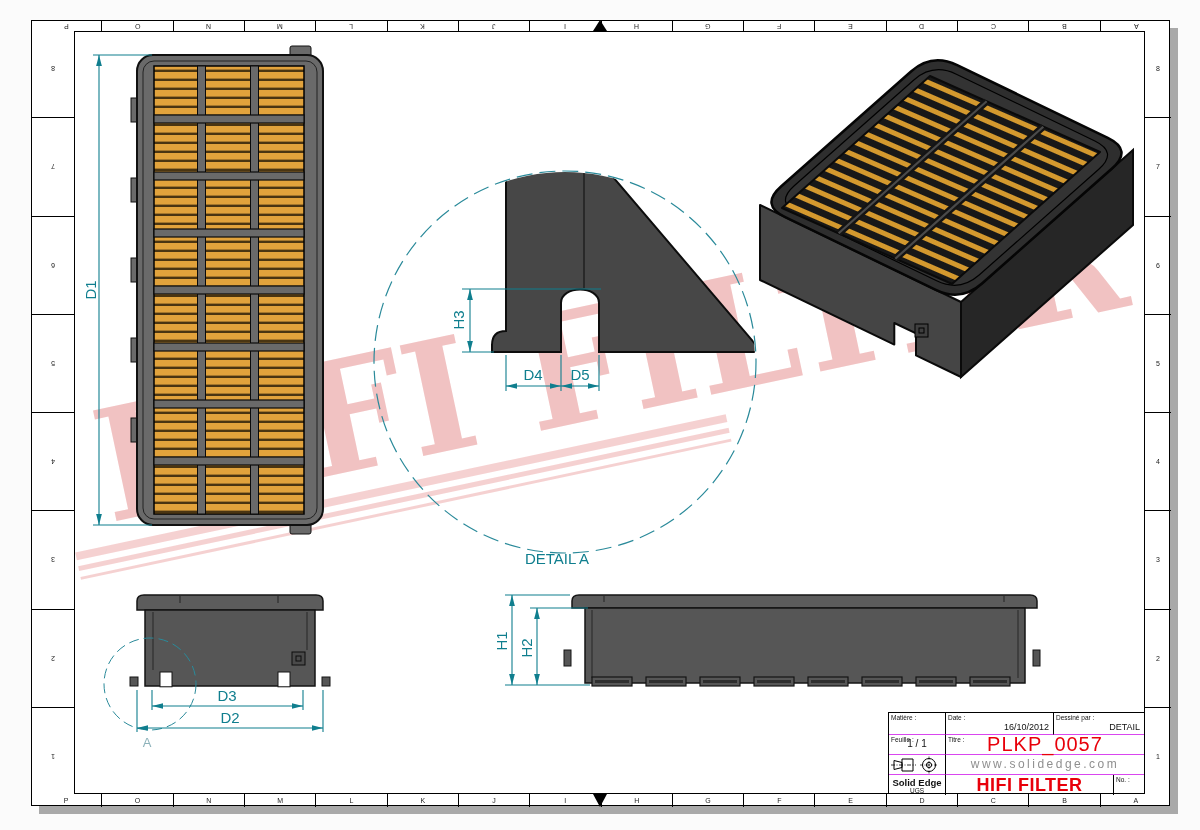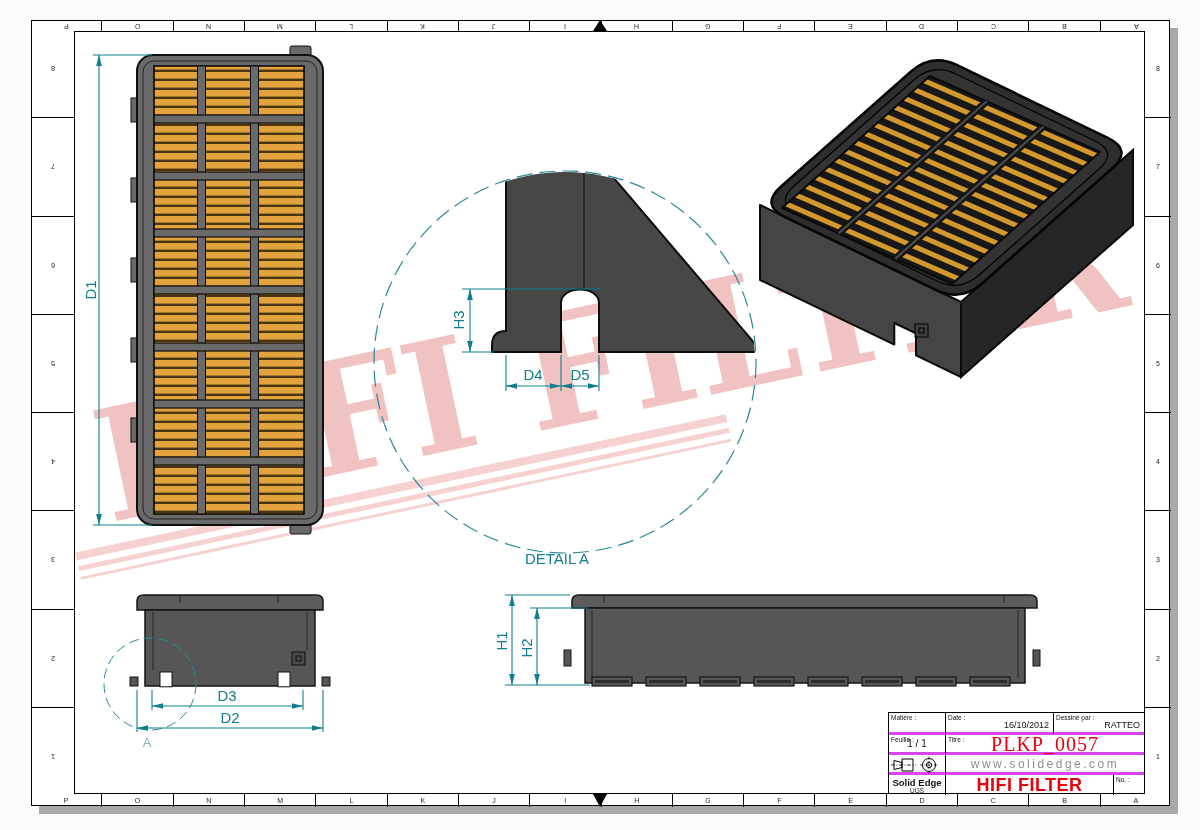--- a/index.html
+++ b/index.html
@@ -21,27 +21,27 @@
   #band-left .zone + .zone, #band-right .zone + .zone{border-top:1px solid #000;}
   .rot{transform:rotate(180deg);display:inline-block;}
   
   #draw{position:absolute;left:0;top:0;}
   text.dim{fill:#0f7e8e;font-size:15px;font-family:"Liberation Sans",sans-serif;}
   .ext{stroke:#0f7e8e;stroke-width:1.1;fill:none;}
   .dimline{stroke:#0f7e8e;stroke-width:1.1;fill:none;}
   
   .tblock{position:absolute;left:888px;top:712px;width:257px;height:82px;background:#fff;
           border:1.2px solid #000;box-sizing:border-box;}
-  .tb-cell{position:absolute;box-sizing:border-box;border-right:1px solid #000;border-bottom:3px solid #d946ef;}
+  .tb-cell{position:absolute;box-sizing:border-box;border-right:1px solid #000;border-bottom:1px solid #d946ef;}
   .tb-cell.last-col{border-right:none;}
   .tb-cell.last-row{border-bottom:none;}
   .tb-label{position:absolute;top:1px;left:2px;font-size:6.5px;color:#111;white-space:nowrap;}
   .tb-vbr{position:absolute;right:4px;bottom:2px;font-size:9px;color:#111;}
   .plkp{position:absolute;left:0;top:-2px;width:100%;text-align:center;font-size:20px;
-        color:#e8000a;letter-spacing:1px;font-family:Liberation Serif, serif;}
+        color:#e8000a;letter-spacing:1px;}
   .web{position:absolute;left:0;top:0;width:100%;text-align:center;line-height:19px;
        font-size:12px;color:#8f8f8f;letter-spacing:2.5px;}
   .brand{position:absolute;left:0;top:0;width:100%;text-align:center;line-height:20px;
         font-size:18px;font-weight:bold;color:#e8000a;letter-spacing:.5px;}
   .se-name{position:absolute;top:2px;width:100%;text-align:center;font-size:9.5px;font-weight:bold;color:#111;}
   .se-ugs{position:absolute;bottom:1px;width:100%;text-align:center;font-size:6.5px;color:#111;}
   .sheetno{position:absolute;left:0;top:3px;width:100%;text-align:center;font-size:10px;color:#111;}
 </style>
 </head>
 <body>
@@ -347,21 +347,21 @@
 <div class="tblock">
   <div class="tb-cell" style="left:0;top:0;width:57px;height:22px;">
     <span class="tb-label">Matière :</span>
   </div>
   <div class="tb-cell" style="left:57px;top:0;width:108px;height:22px;">
     <span class="tb-label">Date :</span>
     <span class="tb-vbr">16/10/2012</span>
   </div>
   <div class="tb-cell last-col" style="left:165px;top:0;width:90px;height:22px;">
     <span class="tb-label">Dessiné par :</span>
-    <span class="tb-vbr">RATTEO</span>
+    <span class="tb-vbr">DETAIL</span>
   </div>
   <div class="tb-cell" style="left:0;top:22px;width:57px;height:20px;">
     <span class="tb-label">Feuille :</span>
     <span class="sheetno">1 / 1</span>
   </div>
   <div class="tb-cell last-col" style="left:57px;top:22px;width:198px;height:20px;">
     <span class="tb-label">Titre :</span>
     <span class="plkp">PLKP_0057</span>
   </div>
   <div class="tb-cell" style="left:0;top:42px;width:57px;height:20px;">

